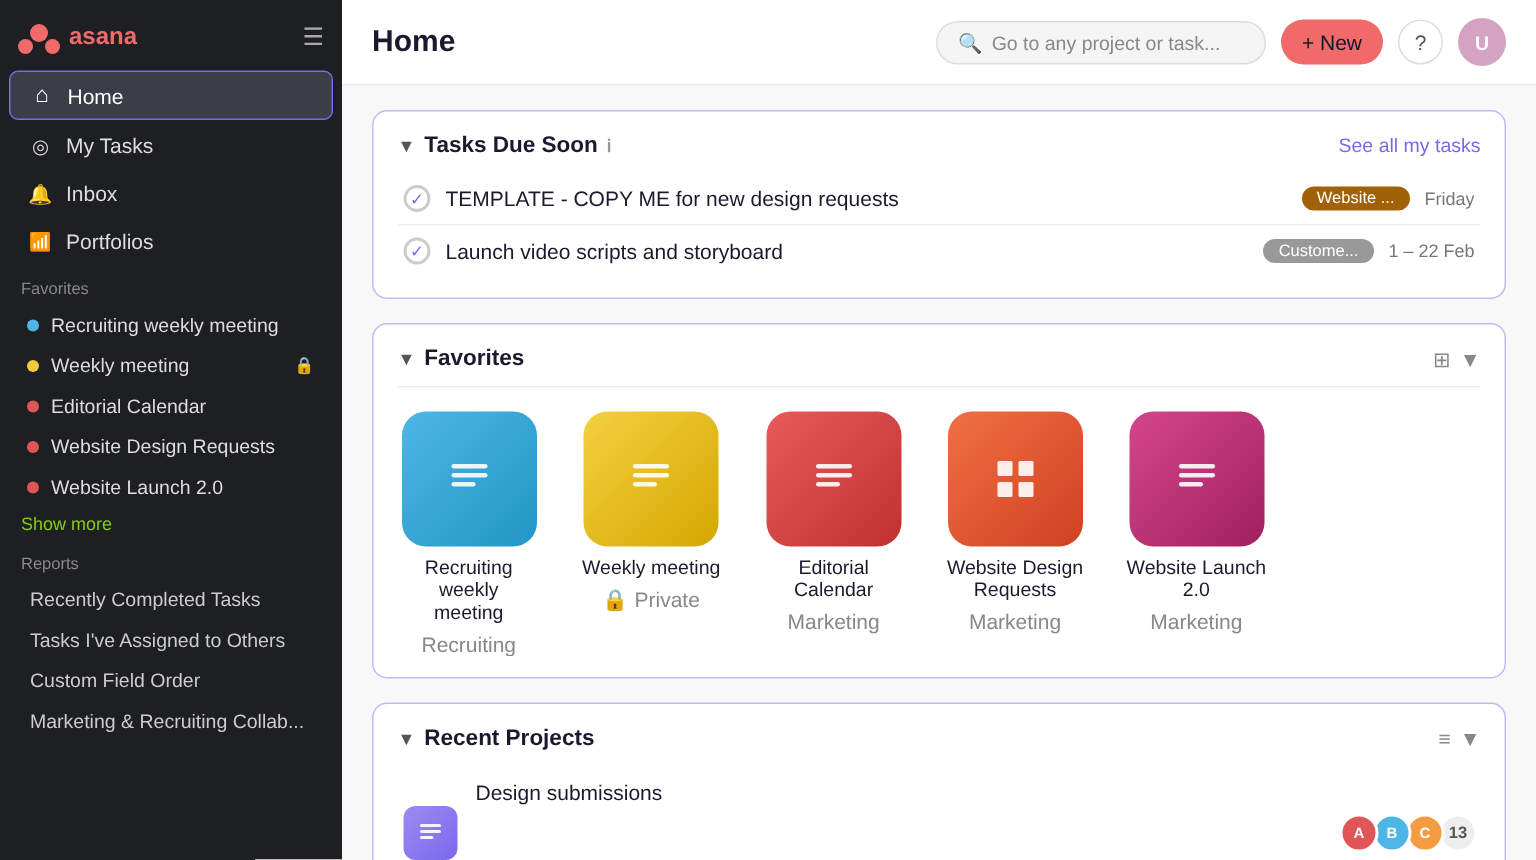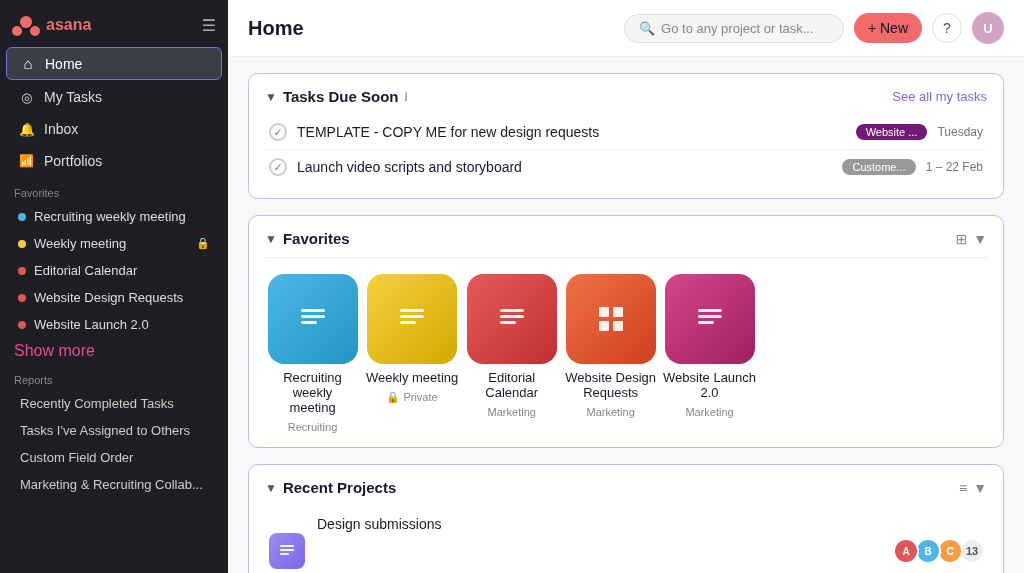--- a/index.html
+++ b/index.html
@@ -67,22 +67,22 @@
     }
     .fav-dot {
       width: 8px;
       height: 8px;
       border-radius: 50%;
       flex-shrink: 0;
     }
     .fav-label { flex: 1; }
     .fav-lock { color: #888; font-size: 11px; }
     .show-more {
-      font-size: 16px;
-      color: #ec4899;
+      font-size: 12px;
+      color: #84cc16;
       padding: 4px 14px;
       cursor: pointer;
     }
     .sidebar-report-item {
       display: flex;
       align-items: center;
       padding: 5px 14px;
       cursor: pointer;
       font-size: 13px;
       color: #ccc;
@@ -224,28 +224,28 @@
       flex-shrink: 0;
     }
     .task-name { flex: 1; font-size: 14px; color: #1a1a2e; }
     .task-tag {
       border-radius: 12px;
       padding: 2px 10px;
       font-size: 11px;
       font-weight: 500;
       color: #fff;
     }
-    .tag-orange { background: #701a75; }
+    .tag-orange { background: #a16207; }
     .tag-gray { background: #999; }
     .task-date { font-size: 12px; color: #777; }
 
     
     .favorites-grid {
       display: flex;
-      gap: 6px;
+      gap: 28px;
       padding-top: 6px;
       overflow-x: auto;
     }
     .fav-card {
       display: flex;
       flex-direction: column;
       align-items: center;
       gap: 6px;
       cursor: pointer;
     }
@@ -253,21 +253,21 @@
       width: 90px;
       height: 90px;
       border-radius: 16px;
       display: flex;
       align-items: center;
       justify-content: center;
       font-size: 28px;
       color: rgba(255,255,255,0.85);
     }
     .fav-card-name { font-size: 13px; font-weight: 500; text-align: center; max-width: 95px; color: #1a1a2e; }
-    .fav-card-sub { font-size: 11px; color: #888; display: flex; align-items: center; gap: 3px; }
+    .fav-card-sub { font-size: 14px; color: #888; display: flex; align-items: center; gap: 3px; }
 
     
     .recent-project-row {
       display: flex;
       align-items: center;
       padding: 10px 4px;
       border-bottom: 5px solid #0f766e;
       gap: 12px;
       cursor: pointer;
     }
@@ -425,21 +425,21 @@
           <span>Tasks Due Soon</span>
           <span class="section-info">ℹ</span>
         </div>
         <span class="see-all">See all my tasks</span>
       </div>
 
       <div class="task-row">
         <div class="task-check">✓</div>
         <span class="task-name">TEMPLATE - COPY ME for new design requests</span>
         <span class="task-tag tag-orange">Website ...</span>
-        <span class="task-date">Tuesday</span>
+        <span class="task-date">Friday</span>
       </div>
 
       <div class="task-row">
         <div class="task-check">✓</div>
         <span class="task-name">Launch video scripts and storyboard</span>
         <span class="task-tag tag-gray">Custome...</span>
         <span class="task-date">1 – 22 Feb</span>
       </div>
     </div>
 

